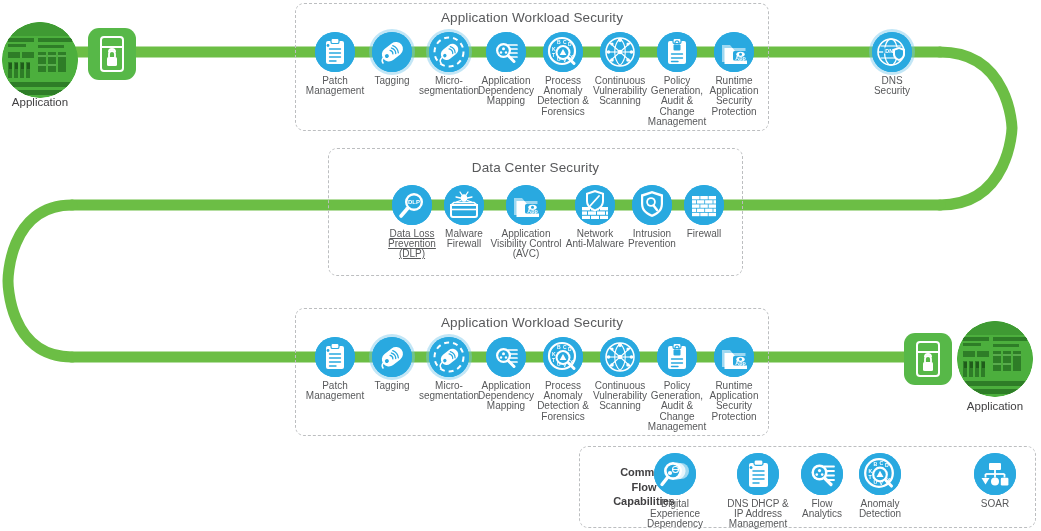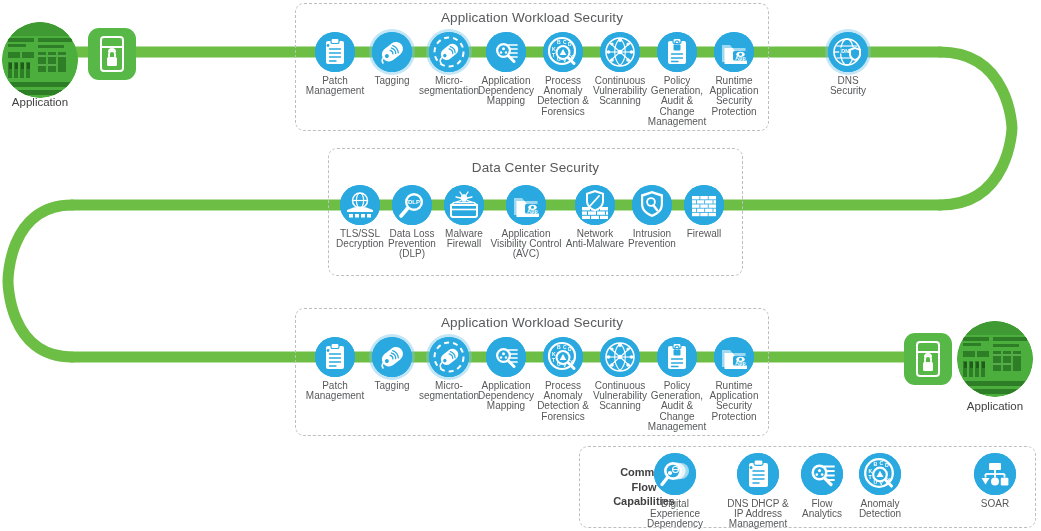--- a/index.html
+++ b/index.html
@@ -115,21 +115,21 @@
   <div class="hostbox" style="left:88px;top:28px;">
     <svg viewBox="0 0 48 52">
       <rect x="13" y="9" width="22" height="34" rx="3" fill="none" stroke="#ffffff" stroke-width="2"></rect>
       <line x1="13" y1="19" x2="35" y2="19" stroke="#ffffff" stroke-width="2"></line>
       <path d="M21 24 a3 3 0 0 1 6 0" fill="none" stroke="#ffffff" stroke-width="2"></path>
       <rect x="19" y="29" width="10" height="9" rx="1.5" fill="#ffffff"></rect>
       <path d="M21 29 v-3 a3 3 0 0 1 6 0 v3" fill="none" stroke="#ffffff" stroke-width="1.8"></path>
     </svg>
   </div>
 
-  <div class="node ring" style="left:811px;top:32px;">
+  <div class="node ring" style="left:855px;top:32px;">
     <span class="disc">
       <svg viewBox="0 0 40 40">
         <circle cx="20" cy="20" r="20" fill="#29a9e0"></circle>
         <circle cx="19" cy="20" r="13" fill="none" stroke="#ffffff" stroke-width="1.6"></circle>
         <ellipse cx="19" cy="20" rx="6.5" ry="13" fill="none" stroke="#ffffff" stroke-width="1.3"></ellipse>
         <line x1="6" y1="20" x2="32" y2="20" stroke="#ffffff" stroke-width="1.3"></line>
         <line x1="8.5" y1="14" x2="29.5" y2="14" stroke="#ffffff" stroke-width="1.1"></line>
         <line x1="8.5" y1="26" x2="29.5" y2="26" stroke="#ffffff" stroke-width="1.1"></line>
         <rect x="11" y="15.5" width="16" height="6" rx="1" fill="#29a9e0" opacity=".85"></rect>
         <text x="19" y="20.6" font-size="5.4" fill="#ffffff" text-anchor="middle" font-family="Liberation Sans, sans-serif" font-weight="bold">DNS</text>
@@ -405,43 +405,22 @@
       </svg>
     </span>
     <div class="cap">
       <div>Runtime</div>
       <div>Application</div>
       <div>Security</div>
       <div>Protection</div>
     </div>
   </div>
 
-  <div class="node" style="left:323px;top:185px;">
-    <span class="disc">
-      <svg viewBox="0 0 40 40">
-          <circle cx="20" cy="20" r="20" fill="#29a9e0"></circle>
-        <circle cx="20" cy="15.5" r="7.5" fill="none" stroke="#ffffff" stroke-width="1.5"></circle>
-        <ellipse cx="20" cy="15.5" rx="3.6" ry="7.5" fill="none" stroke="#ffffff" stroke-width="1.2"></ellipse>
-        <line x1="12.5" y1="15.5" x2="27.5" y2="15.5" stroke="#ffffff" stroke-width="1.2"></line>
-        <path d="M7 25 q13 -7 26 0 v2 h-26 z" fill="#ffffff"></path>
-        <g fill="#ffffff">
-          <rect x="9" y="29" width="4" height="3.5"></rect>
-            <rect x="15" y="29" width="4" height="3.5"></rect>
-          <rect x="21" y="29" width="4" height="3.5"></rect>
-            <rect x="27" y="29" width="4" height="3.5"></rect>
-        </g>
-      </svg>
-    </span>
-    <div class="cap">
-      <div>TLS/SSL</div>
-      <div>Decryption</div>
-    </div>
-  </div>
-
-  <div class="node" style="left:375px;top:185px;">
+
+  <div class="node" style="left:375px;top:185px;text-decoration:underline;">
     <span class="disc">
       <svg viewBox="0 0 40 40">
           <circle cx="20" cy="20" r="20" fill="#29a9e0"></circle>
         <circle cx="22" cy="17" r="9" fill="#ffffff"></circle>
         <circle cx="22" cy="17" r="6.6" fill="#29a9e0"></circle>
         <text x="22" y="19.3" font-size="6" fill="#ffffff" text-anchor="middle" font-family="Liberation Sans, sans-serif" font-weight="bold">DLP</text>
         <line x1="15.5" y1="23.5" x2="9" y2="31" stroke="#ffffff" stroke-width="3.6" stroke-linecap="round"></line>
       </svg>
     </span>
     <div class="cap">

